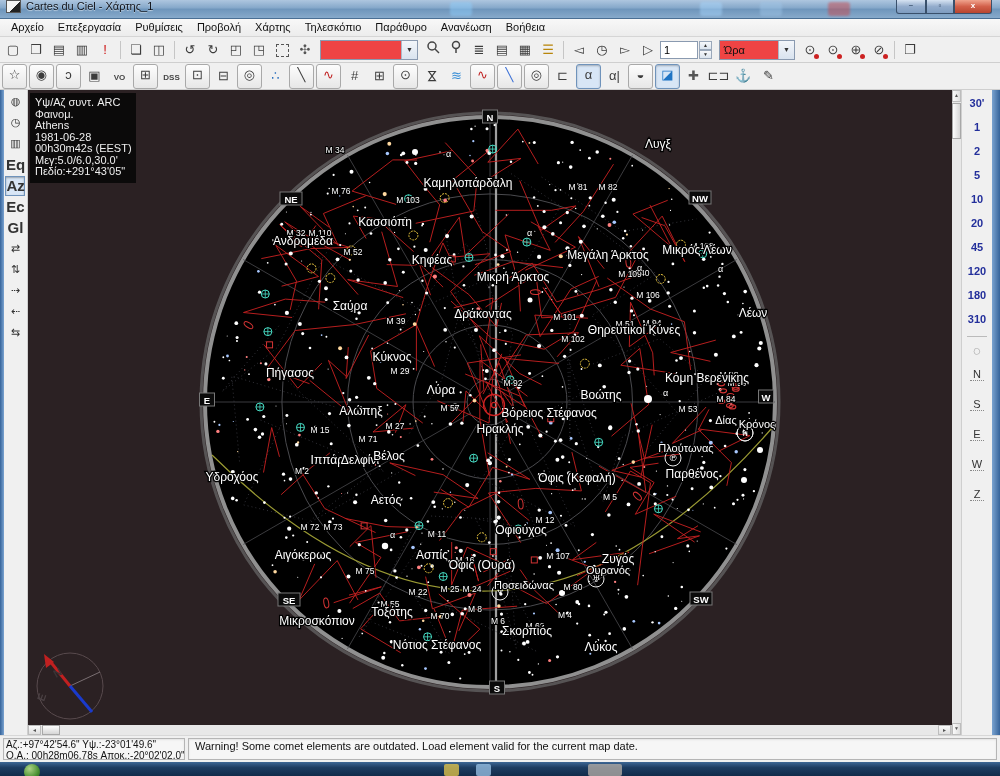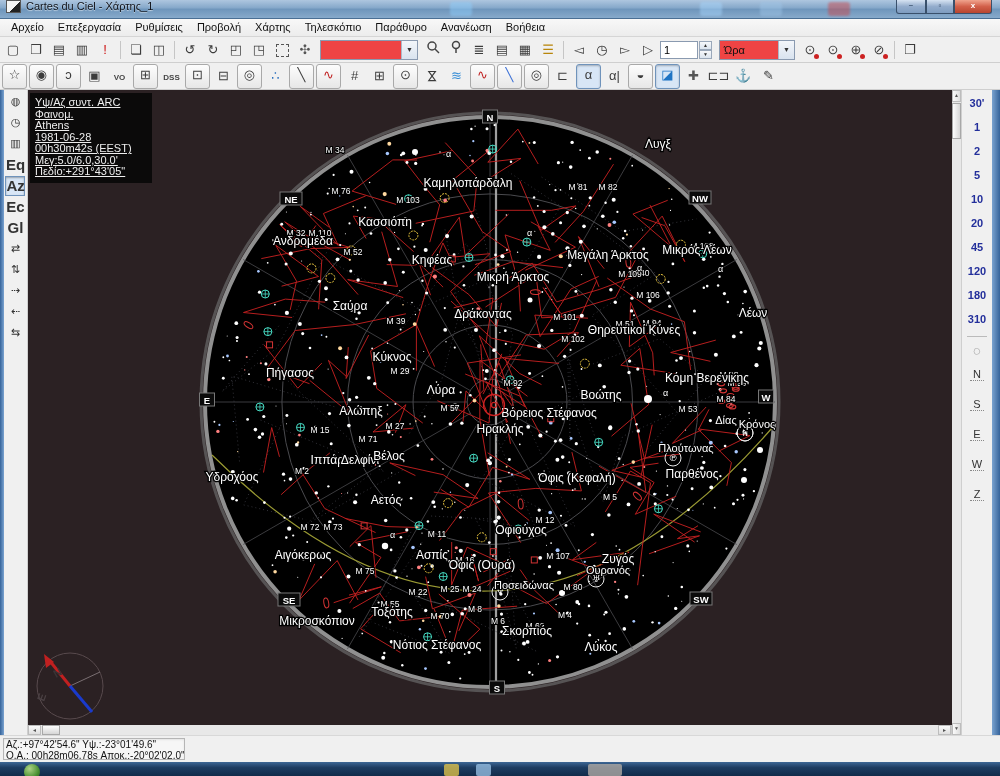--- a/index.html
+++ b/index.html
@@ -40,21 +40,21 @@
   .mainrow{height:645px;display:flex;}
   .edgeL{width:4px;background:linear-gradient(90deg,#35639a,#7aa3d0);}
   .edgeR{width:8px;background:linear-gradient(90deg,#7aa3d0,#35639a);}
   .lsidebar{width:24px;background:#f0f0f0;border-right:1px solid #cfcfcf;display:flex;flex-direction:column;align-items:center;padding-top:2px;box-sizing:border-box;}
   .sbtn{width:20px;height:20px;line-height:19px;text-align:center;font-size:11px;color:#333;margin-bottom:1px;flex:none;}
   .sbtn .tglyph{font-size:15px;font-weight:bold;}
   .sbtn.active{background:#d8e6f6;border:1px solid #6f93bb;box-shadow:inset 0 1px 2px rgba(0,0,0,.3);line-height:17px;box-sizing:border-box;}
   .mapcol{width:924px;display:flex;flex-direction:column;}
   .maparea{height:635px;position:relative;background:#2b2123;}
   .maparea svg{position:absolute;inset:0;}
-  .infopanel{position:absolute;left:2px;top:3px;background:rgba(5,5,5,.82);color:#eee;font-size:11px;line-height:11.5px;padding:4px 20px 5px 5px;z-index:5;text-decoration:underline;}
+  .infopanel{position:absolute;left:2px;top:3px;background:rgba(5,5,5,.82);color:#eee;font-size:11px;line-height:11.5px;padding:4px 4px 5px 5px;z-index:5;}
   .hscroll{height:10px;background:#e8e8e8;border-top:1px solid #c9c9c9;display:flex;align-items:stretch;}
   .harrow{width:11px;background:linear-gradient(180deg,#fbfbfb,#dedede);border:1px solid #bdbdbd;font-size:6px;line-height:8px;text-align:center;color:#555;}
   .hthumb{width:16px;background:linear-gradient(180deg,#fdfdfd,#d6d6d6);border:1px solid #a8a8a8;margin-left:1px;}
   .vscroll{width:9px;background:#e8e8e8;border-left:1px solid #c9c9c9;display:flex;flex-direction:column;}
   .varrow{height:10px;background:linear-gradient(90deg,#fbfbfb,#dedede);border:1px solid #bdbdbd;font-size:5px;line-height:8px;text-align:center;color:#555;}
   .vthumb{height:34px;background:linear-gradient(90deg,#fdfdfd,#d6d6d6);border:1px solid #a8a8a8;margin-top:1px;}
   .rpanel{width:31px;background:#f0f0f0;border-left:1px solid #cfcfcf;display:flex;flex-direction:column;align-items:center;padding-top:3px;box-sizing:border-box;}
   .zbtn{width:26px;height:21px;line-height:21px;text-align:center;font-size:11px;font-weight:bold;color:#232f9b;margin-bottom:3px;flex:none;}
   .rsep{width:20px;height:1px;background:#bbb;margin:3px 0 6px;}
   .fovbtn{font-size:13px;color:#666;margin-bottom:10px;}
@@ -1218,20 +1218,23 @@
         <span class="dirbtn">Z</span>
       </div>
     <div class="edgeR"></div>
   </div>
 
   <div class="statusbar">
     <div class="spanel spanel1">
       <div>Αζ.:+97°42'54.6"  Υψ.:-23°01'49.6"</div>
       <div>Ο.Α.: 00h28m06.78s  Αποκ.:-20°02'02.0"</div>
     </div>
+    <div class="spanel spanel2">
+      <span>Warning! Some comet elements are outdated. Load element valid for the current map date.</span>
+    </div>
   </div>
 
   <div class="taskbar">
     <div class="orb"></div>
     <div class="tico" style="left:444px;background:#e8c84a"></div>
     <div class="tico" style="left:476px;background:#9cc4e8"></div>
     <div class="tico" style="left:588px;width:34px;background:#b8b0a8"></div>
   </div>
 
 </div>

